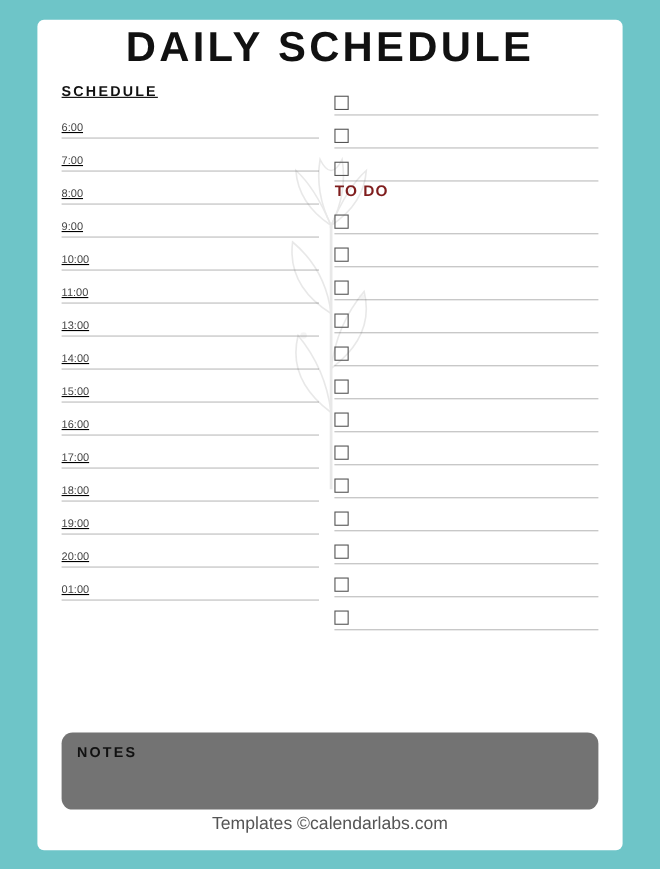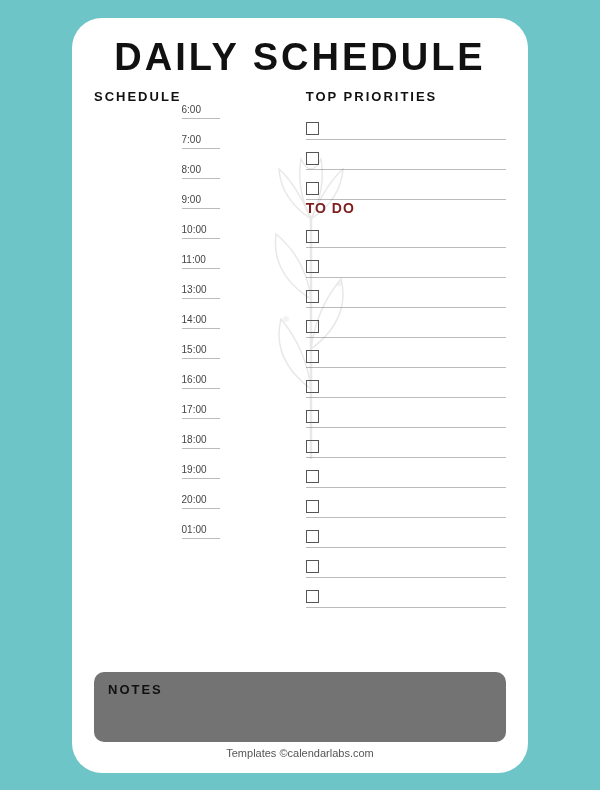--- a/index.html
+++ b/index.html
@@ -8,25 +8,25 @@
       height: 790px;
       background: #6ec5c8;
       display: flex;
       flex-direction: column;
       align-items: center;
       justify-content: center;
       font-family: Arial, sans-serif;
       overflow: hidden;
     }
     .page {
-      width: 456px;
+      width: 532px;
       height: 755px;
       background: white;
-      border-radius: 30px;
-      padding: 18px 22px 14px 22px;
+      border-radius: 6px;
+      padding: 4px 22px 14px 22px;
       display: flex;
       flex-direction: column;
       position: relative;
     }
     .page-title {
       text-align: center;
       font-size: 38px;
       font-weight: 900;
       letter-spacing: 3px;
       font-family: 'Arial Black', Arial, sans-serif;
@@ -37,21 +37,22 @@
     .columns {
       display: flex;
       flex: 1;
       gap: 0;
       position: relative;
     }
     
     .left-col {
       flex: 0 0 48%;
       display: flex;
-      flex-direction: row;
+      flex-direction: column;
+      text-decoration: underline;
     }
     .col-header {
       font-size: 13px;
       font-weight: 800;
       letter-spacing: 2px;
       text-transform: uppercase;
       color: #111;
       margin-bottom: 4px;
       padding-bottom: 2px;
     }
@@ -137,21 +138,21 @@
     .notes-header {
       font-size: 13px;
       font-weight: 800;
       letter-spacing: 2px;
       text-transform: uppercase;
       color: #111;
       margin-bottom: 4px;
     }
     .footer {
       text-align: center;
-      font-size: 11px;
+      font-size: 16px;
       color: #555;
       margin-top: 5px;
     }
   </style>
 </head>
 <body>
 
 <div class="page">
   <div class="page-title">DAILY SCHEDULE</div>
 
@@ -235,21 +236,20 @@
       <span class="time-line"></span>
     </div>
           <div class="time-row">
       <span class="time-label">01:00</span>
       <span class="time-line"></span>
     </div>
         </div>
     </div>
 
     <div class="right-col">
-      <div class="col-header">TOP PRIORITIES</div>
       <div id="priority-rows-container">
           <div class="priority-row">
       <div class="checkbox"></div>
       <span class="cb-line"></span>
     </div>
           <div class="priority-row">
       <div class="checkbox"></div>
       <span class="cb-line"></span>
     </div>
           <div class="priority-row">

